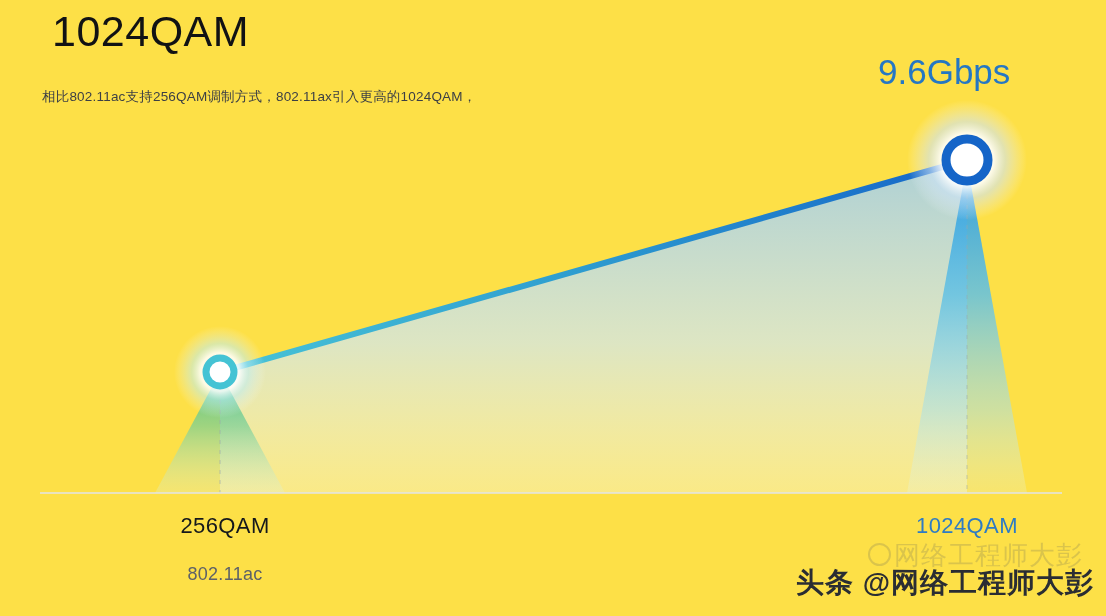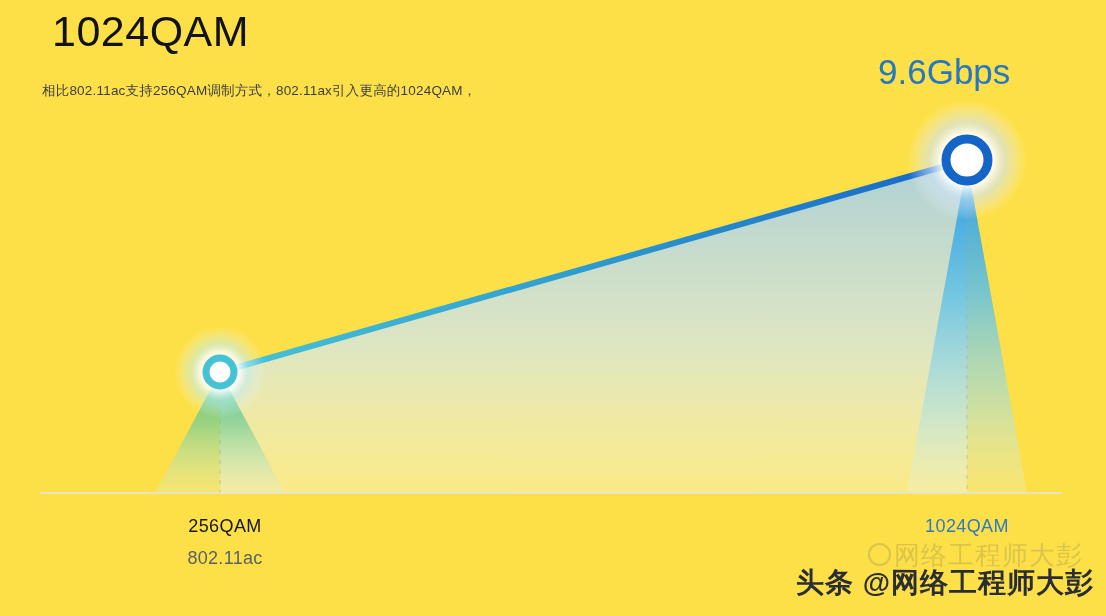--- a/index.html
+++ b/index.html
@@ -26,21 +26,21 @@
     font-size: 43px;
     font-weight: 400;
     letter-spacing: 0.5px;
     color: #111214;
     line-height: 1.1;
     white-space: nowrap;
   }
   #desc {
     position: absolute;
     left: 42px;
-    top: 78px;
+    top: 84px;
     width: 620px;
     font-size: 13.5px;
     line-height: 26px;
     color: #3c3f45;
     letter-spacing: 0.2px;
   }
   #desc div { white-space: nowrap; }
 
   
   #chart {
@@ -74,31 +74,32 @@
   
   .axis-group {
     position: absolute;
     text-align: center;
     white-space: nowrap;
   }
   #axis-left  { left: 105px; top: 509px; width: 240px; }
   #axis-right { left: 847px; top: 509px; width: 240px; }
 
   .axis-main {
-    font-size: 18px;
+    font-size: 22px;
     letter-spacing: 0.4px;
     line-height: 34px;
   }
   #axis-left .axis-main  { color: #15181c; }
   #axis-right .axis-main { color: #2e7bc4; }
   .axis-sub {
     font-size: 18px;
     color: #5d6168;
     line-height: 30px;
     letter-spacing: 0.3px;
+    margin-top: 16px;
   }
 
   
   #watermark-ghost {
     position: absolute;
     left: 868px;
     top: 538px;
     font-size: 26px;
     color: rgba(80, 86, 96, 0.20);
     letter-spacing: 1px;

